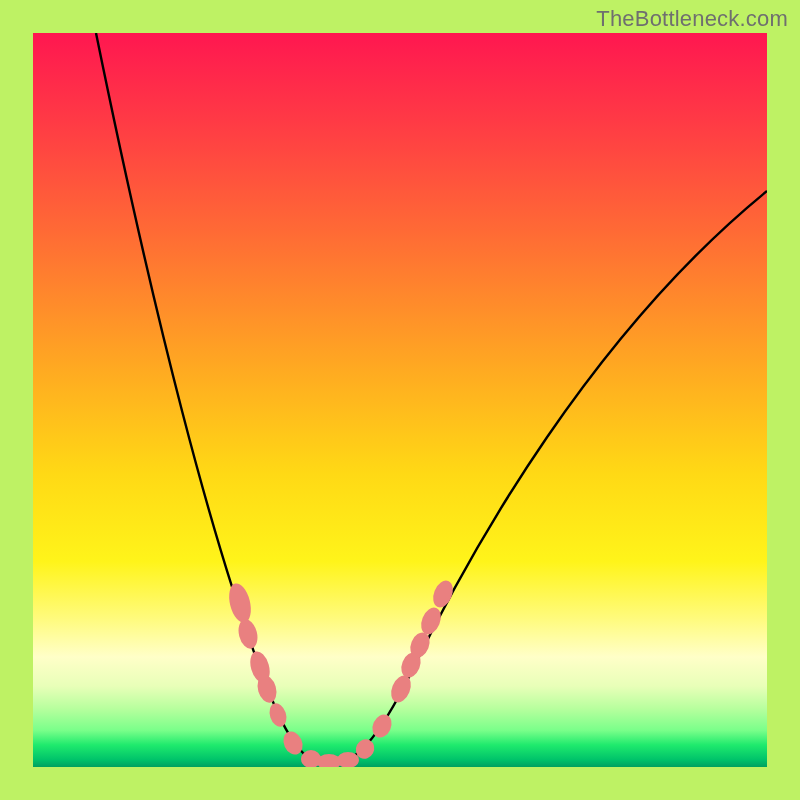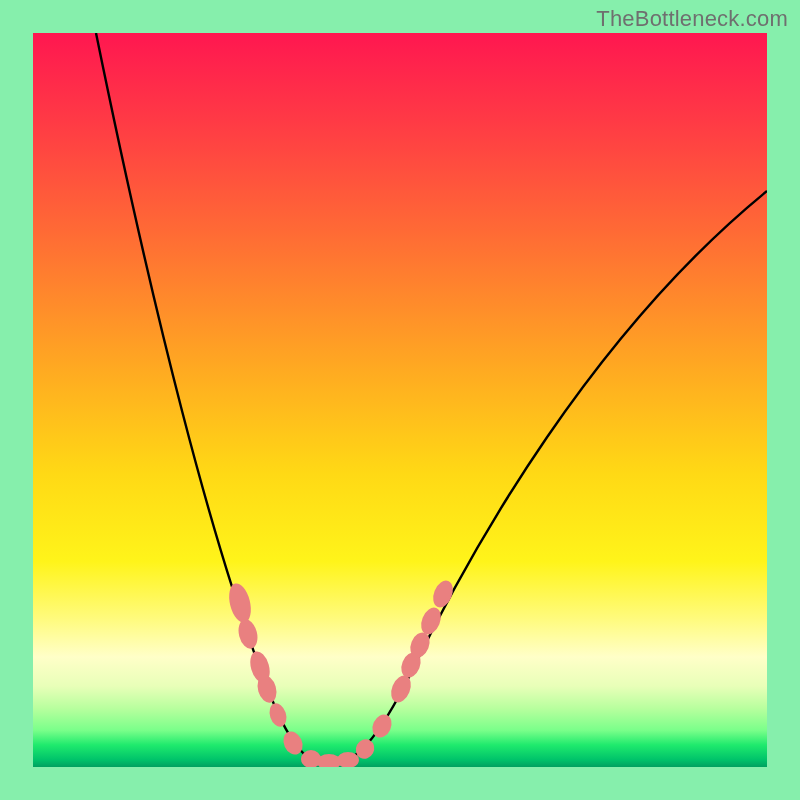--- a/index.html
+++ b/index.html
@@ -10,21 +10,21 @@
     overflow: hidden;
     background: #000;
     font-family: Arial, Helvetica, sans-serif;
   }
   .frame {
     position: absolute;
     left: 0;
     top: 0;
     width: 800px;
     height: 800px;
-    background: #86efac;
+    background: #bef264;
   }
   .plot-area {
     position: absolute;
     left: 33px;
     top: 33px;
     width: 734px;
     height: 734px;
     
     background: linear-gradient(
       to bottom,

